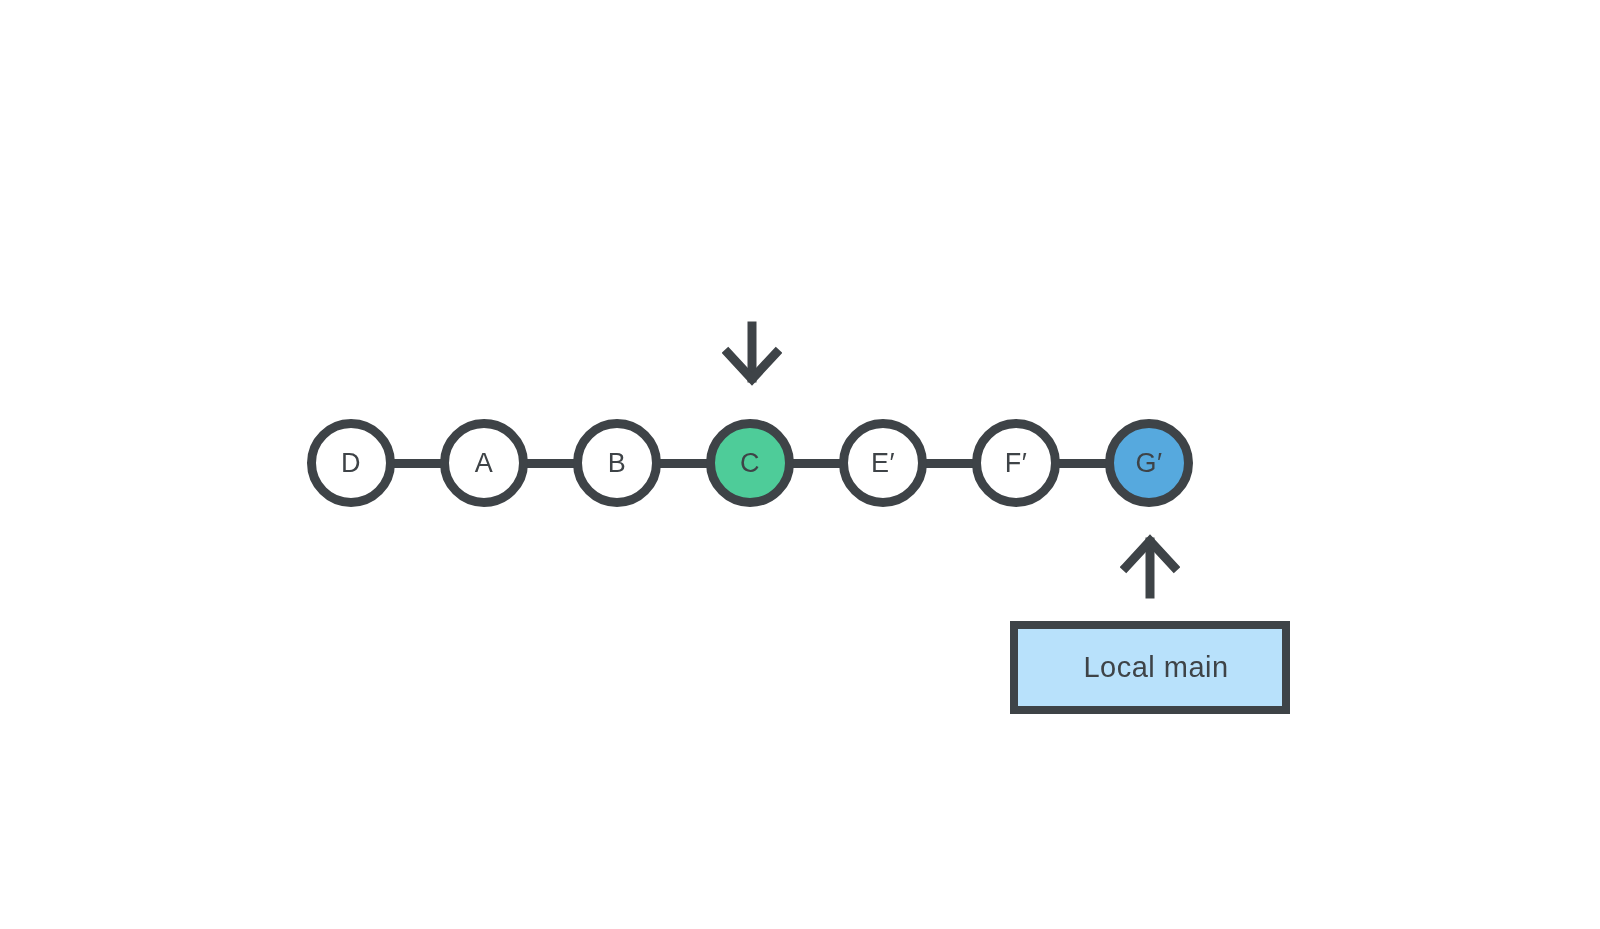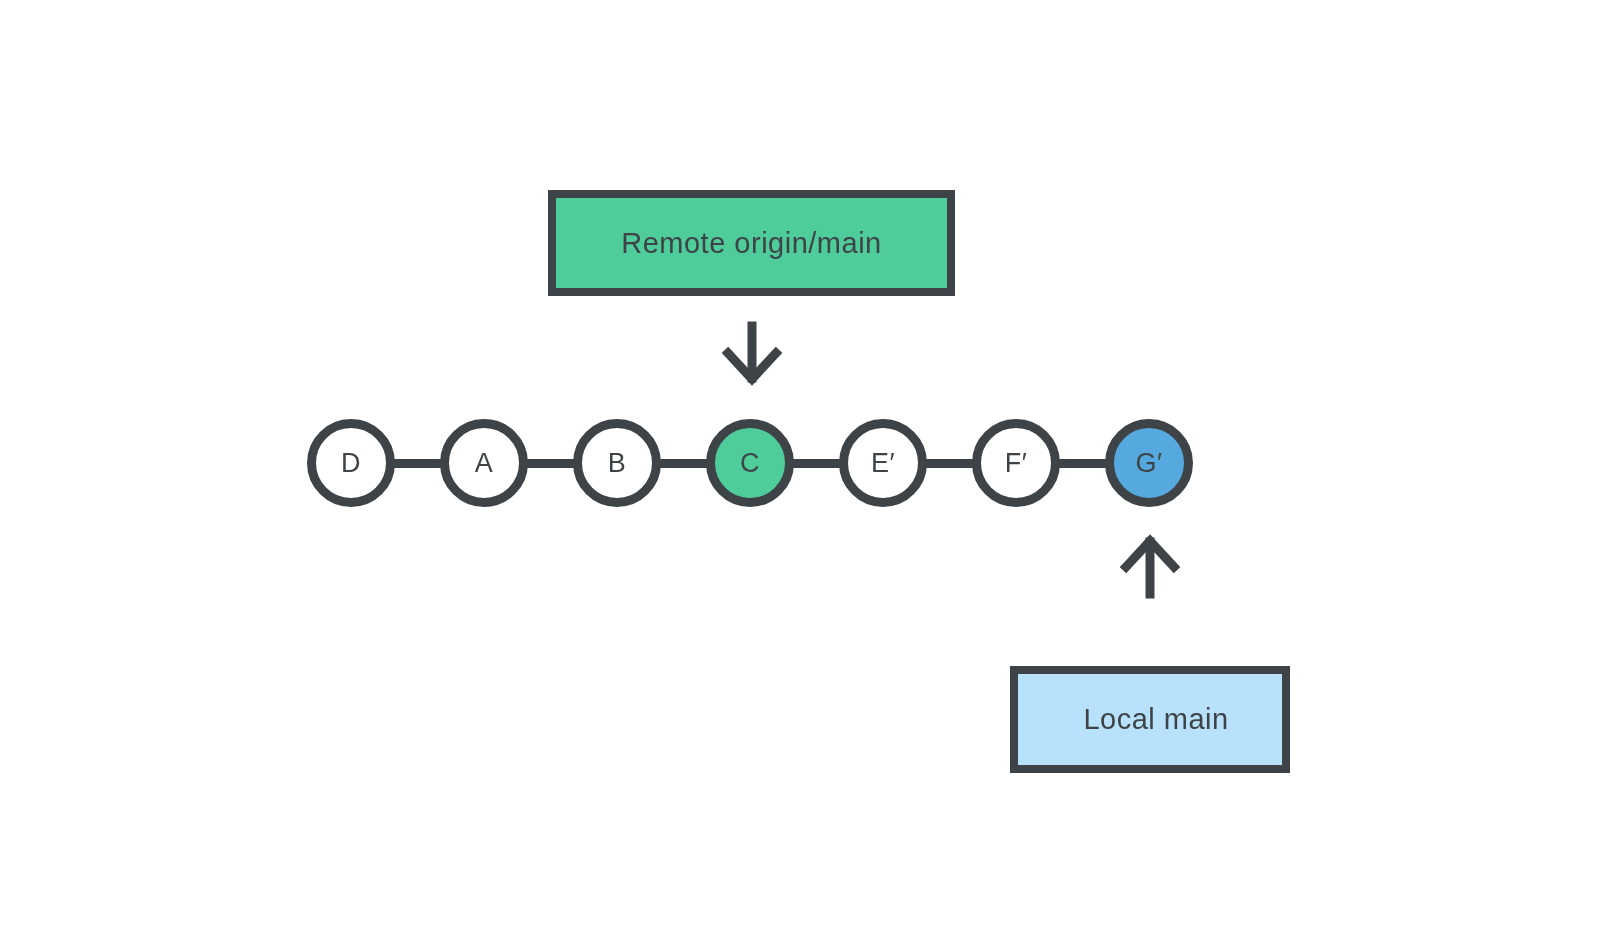--- a/index.html
+++ b/index.html
@@ -31,22 +31,22 @@
     font-size: 29px;
     letter-spacing: 0.5px;
     color: var(--ink);
   }
   .branch-box--remote {
     left: 548px; top: 190px;
     width: 407px; height: 106px;
     background: var(--remote-green);
   }
   .branch-box--local {
-    left: 1010px; top: 666px;
-    width: 280px; height: 107px;
+    left: 1010px; top: 621px;
+    width: 280px; height: 93px;
     background: var(--local-box-blue);
     padding-left: 12px;
   }
 
   .arrow {
     position: absolute;
     width: 60px; height: 70px;
   }
   .arrow svg { display: block; width: 100%; height: 100%; }
   .arrow--down { left: 722px; top: 320px; }
@@ -90,23 +90,20 @@
   .node--pos-3 { left: 706px; }
   .node--pos-4 { left: 839px; }
   .node--pos-5 { left: 972px; }
   .node--pos-6 { left: 1105px; }
 </style>
 </head>
 <body>
 
 <div class="canvas">
 
-  <div class="branch-box branch-box--remote">
-    <span>Remote origin/main</span>
-  </div>
 
   <div class="arrow arrow--down">
     <svg viewBox="0 0 60 70" aria-hidden="true">
       <path d="M30 6 L30 58"></path>
       <path d="M6 33 L30 59 L54 33"></path>
     </svg>
   </div>
 
   <div class="commit-line"></div>
 

